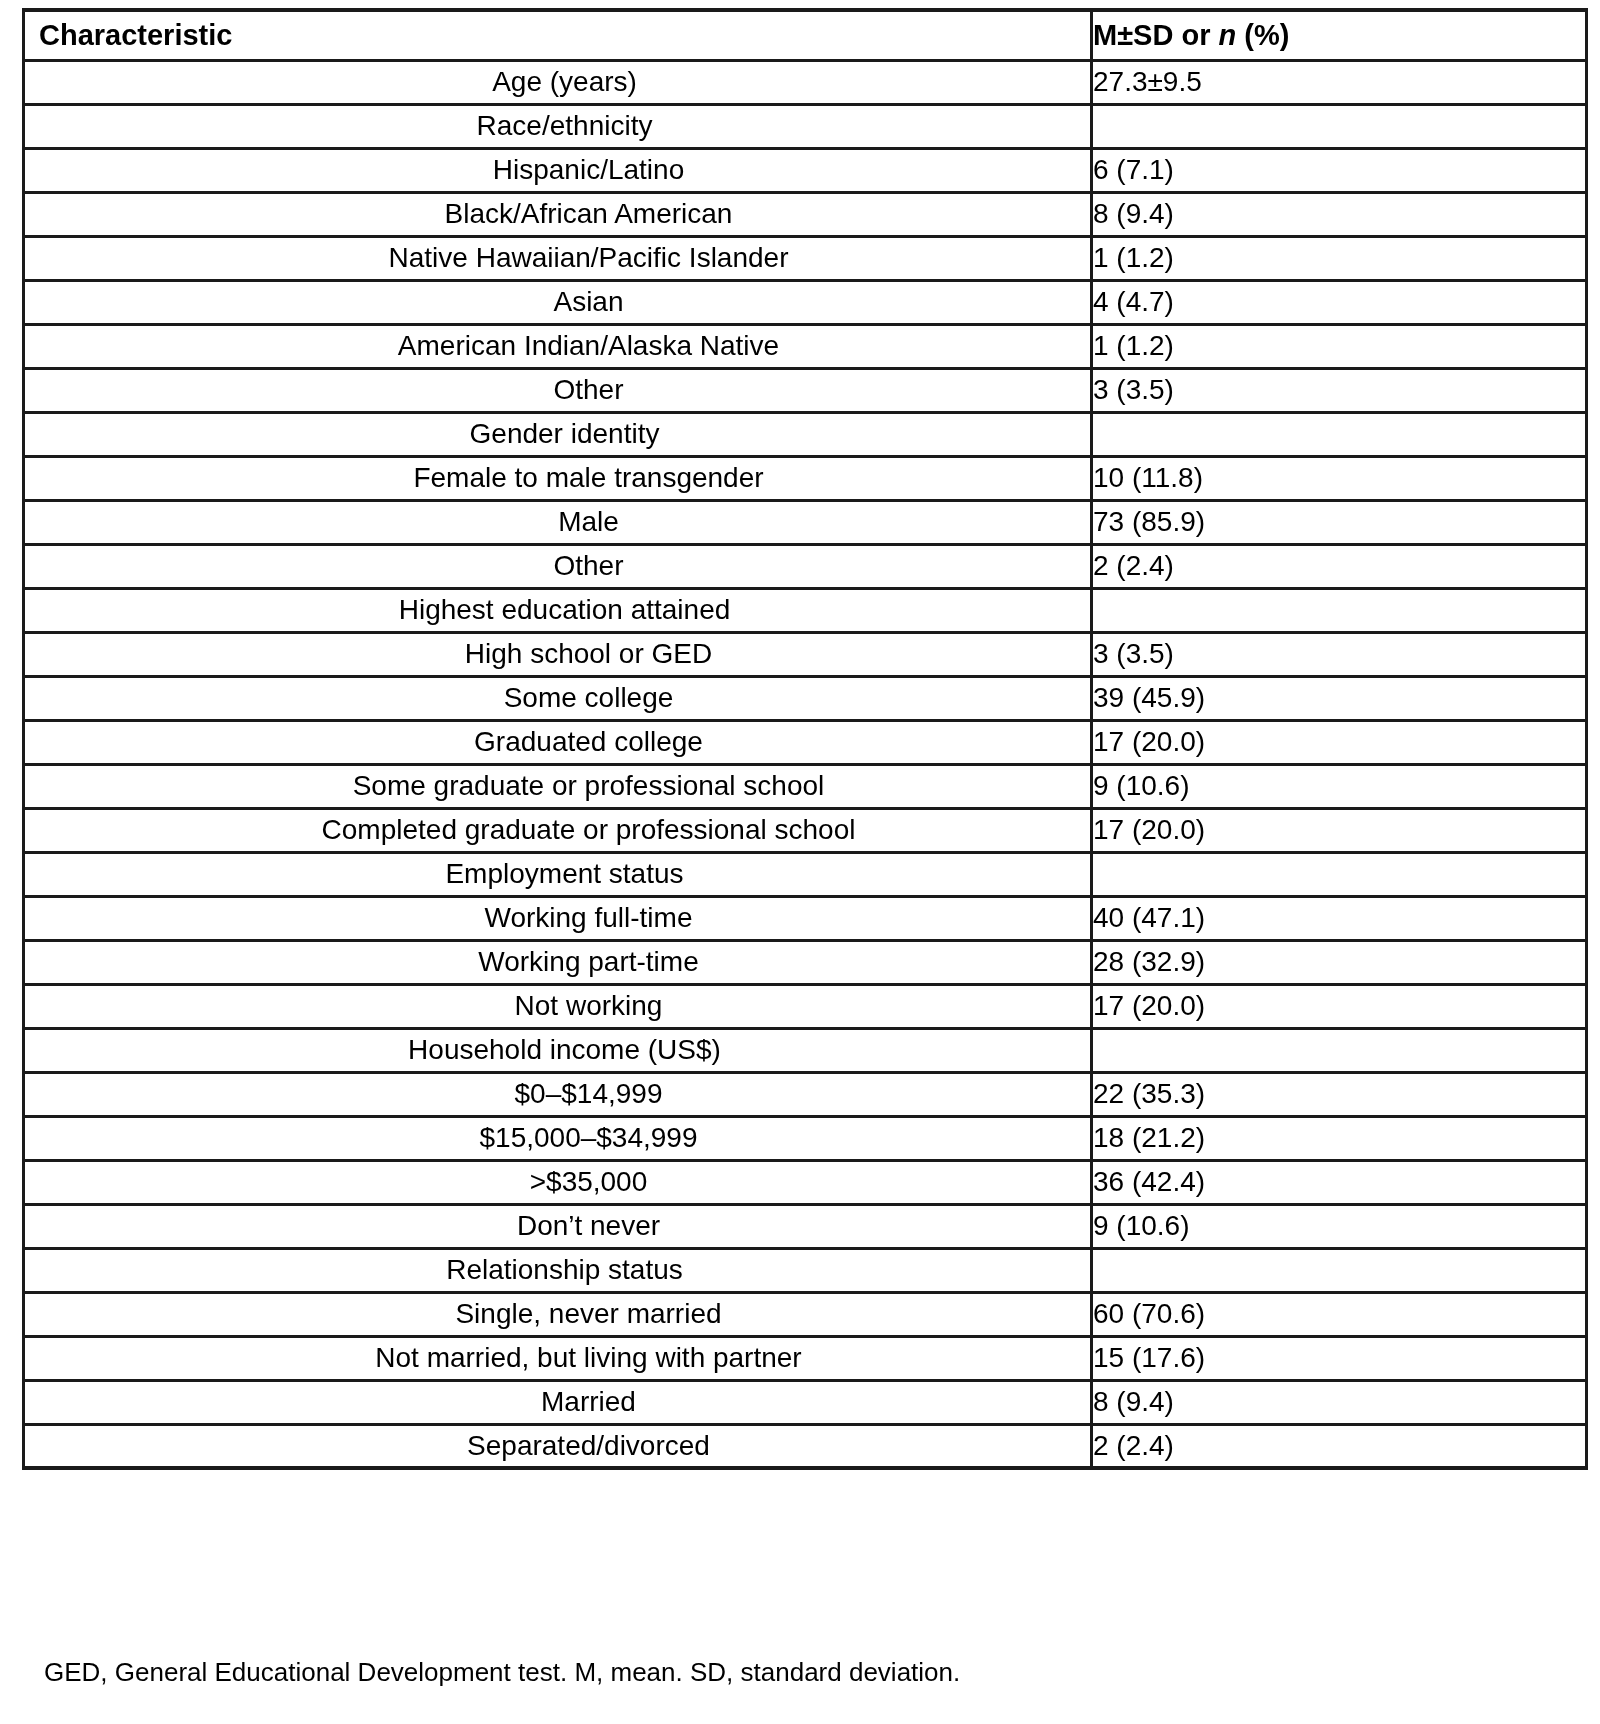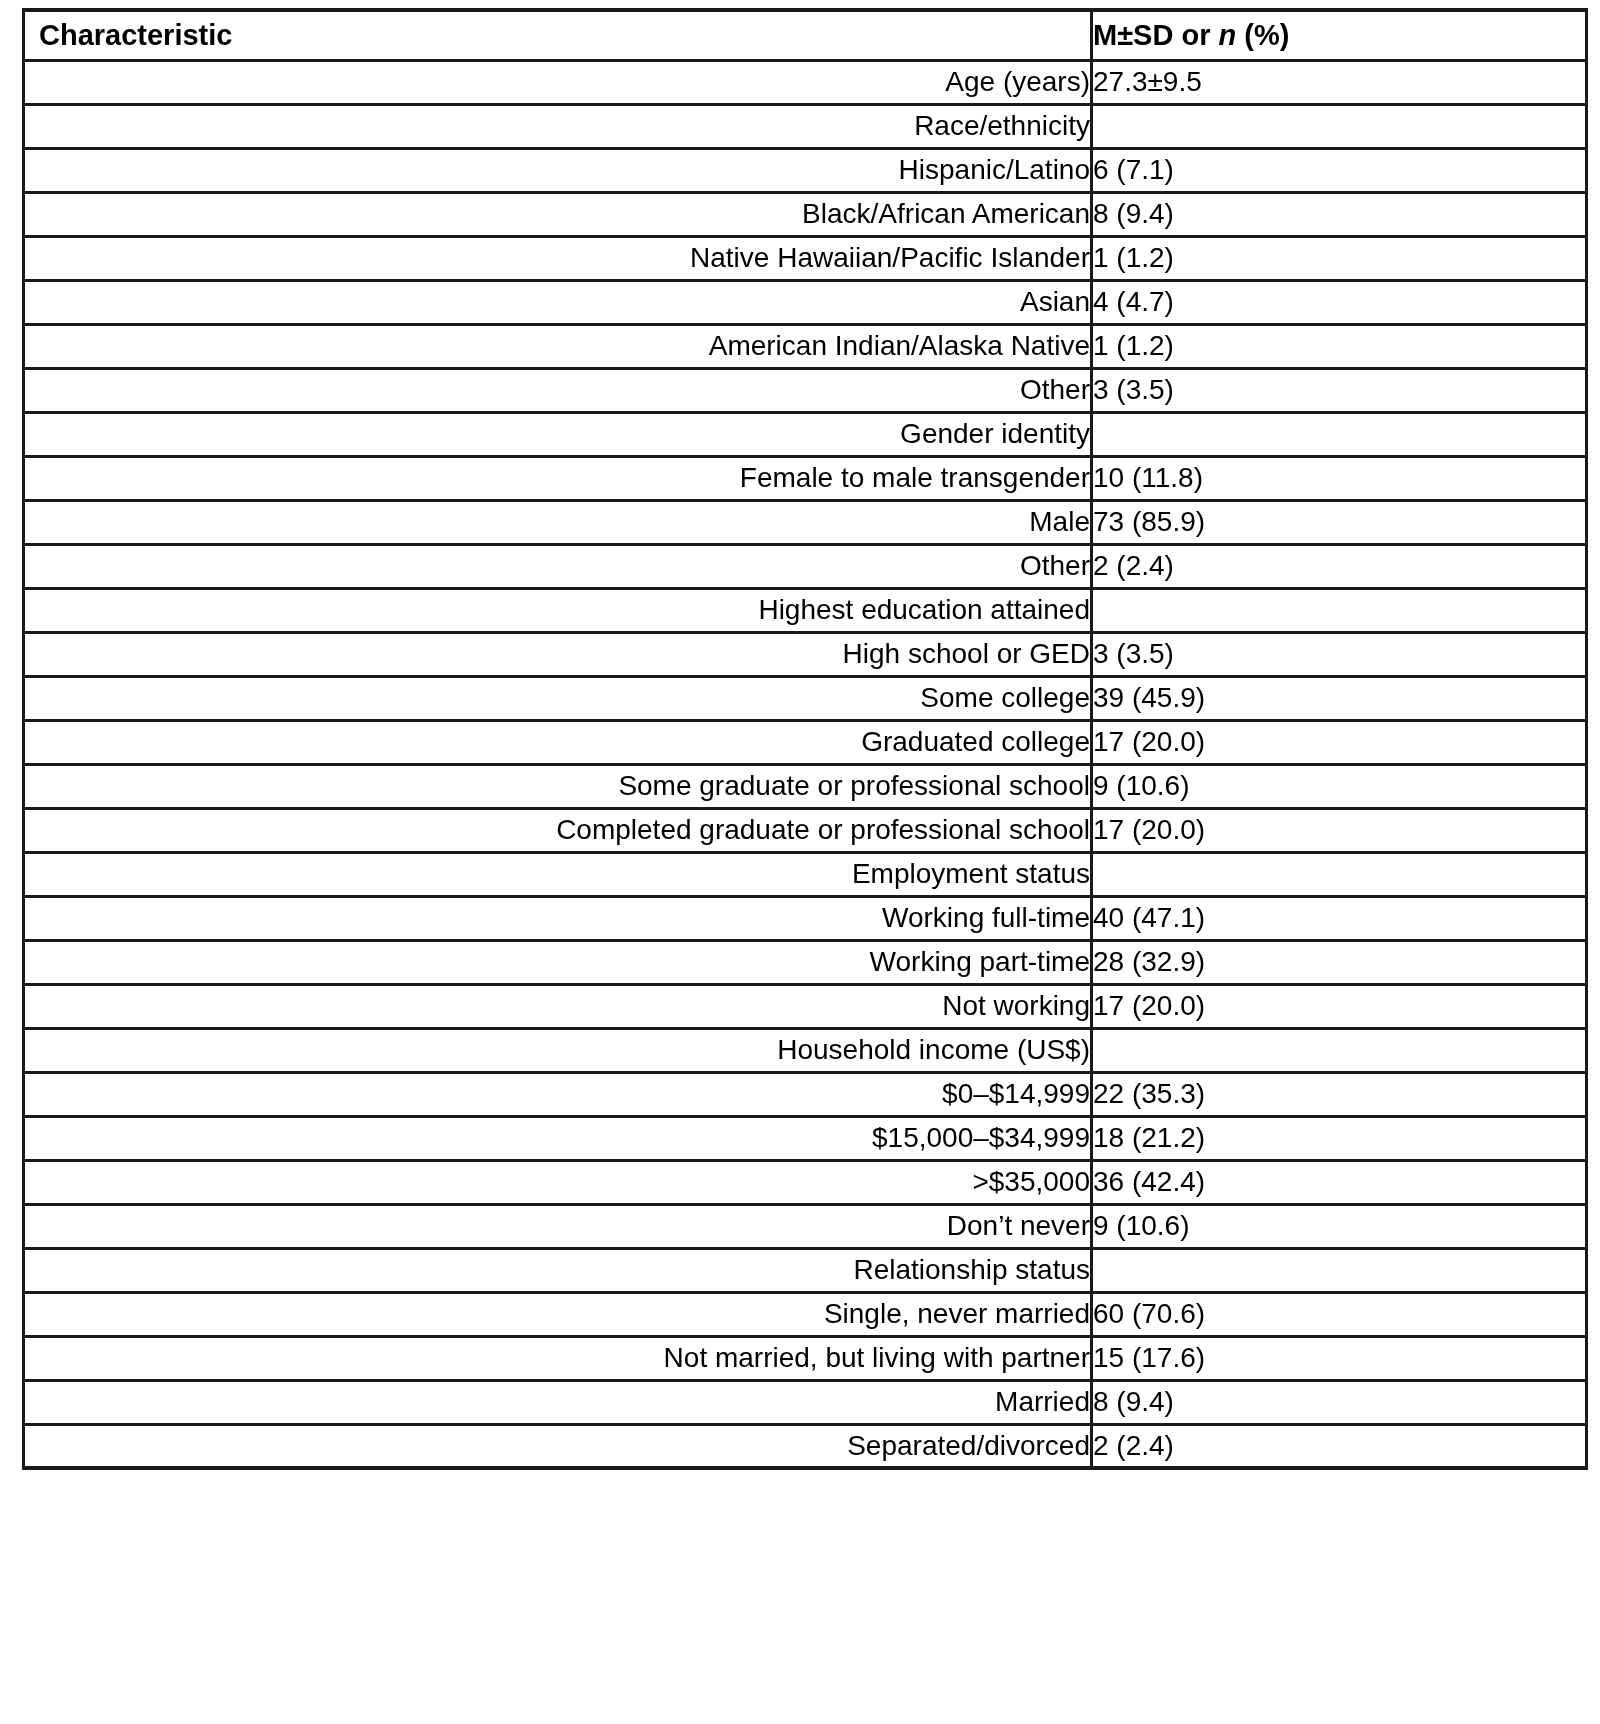--- a/index.html
+++ b/index.html
@@ -67,21 +67,21 @@
   }
 
   th.cell-char {
     text-align: left;
     padding-left: 14px !important;
   }
 
   td.cell-char {
     font-size: 28px;
     line-height: 1.05;
-    text-align: right;
+    text-align: center;
     padding-left: 14px !important;
     white-space: nowrap;
   }
 
   td.cell-char.indent {
     padding-left: 62px !important;
   }
 
   td.cell-val {
     font-size: 28px;
@@ -250,14 +250,15 @@
             <td class="cell-val">8 (9.4)</td>
           </tr>
           <tr class="row-last">
             <td class="cell-char indent">Separated/divorced</td>
             <td class="cell-val">2 (2.4)</td>
           </tr>
         </tbody>
     </table>
   </div>
 
+  <div class="footnote">GED, General Educational Development test. M, mean. SD, standard deviation.</div>
 
 </div>
 
 </body></html>

